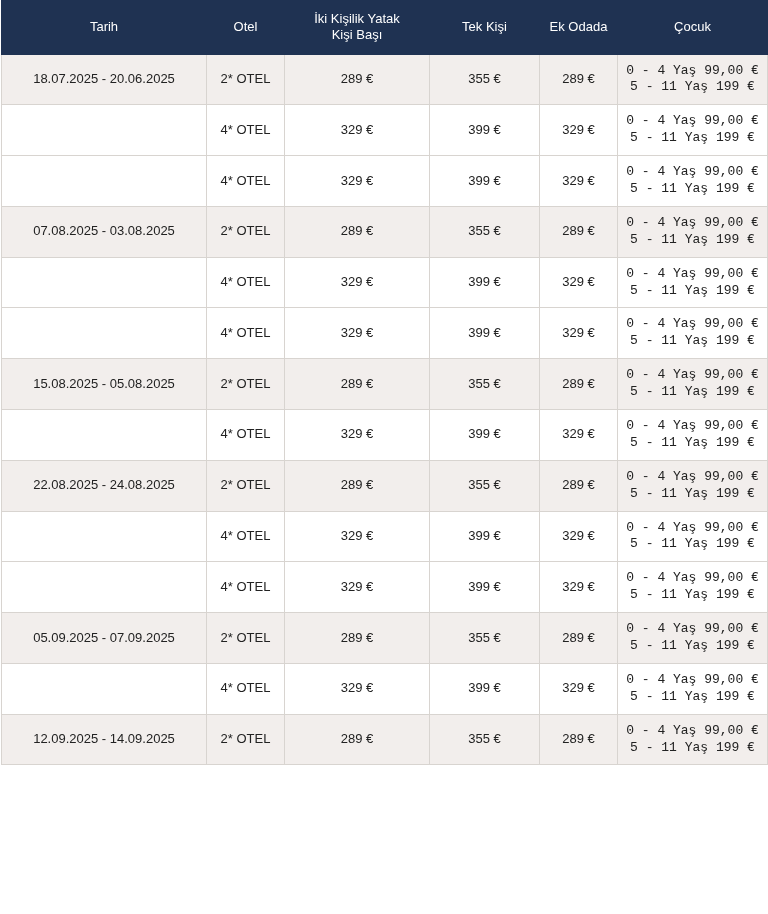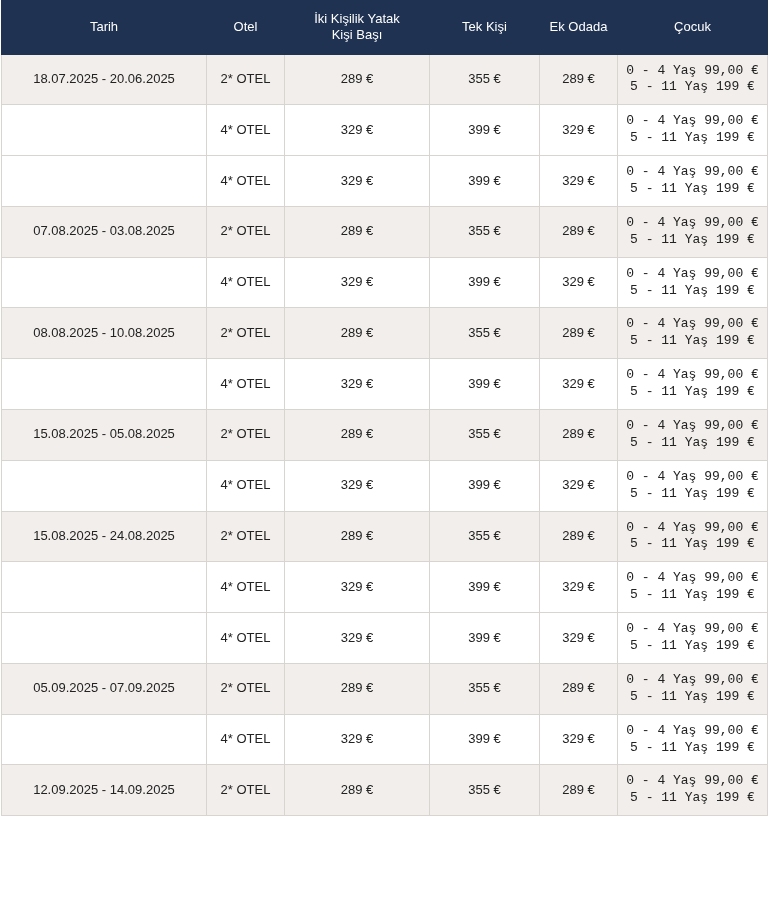--- a/index.html
+++ b/index.html
@@ -146,31 +146,20 @@
           <td class="date-cell"></td>
           <td class="hotel-cell">4* OTEL</td>
           <td>329 €</td>
           <td>399 €</td>
           <td>329 €</td>
           <td class="child-cell">
             <span class="line">0 - 4 Yaş 99,00 €</span>
             <span class="line">5 - 11 Yaş 199 €</span>
           </td>
         </tr>
-        <tr class="shaded">
-          <td class="date-cell">08.08.2025 - 10.08.2025</td>
-          <td class="hotel-cell">2* OTEL</td>
-          <td>289 €</td>
-          <td>355 €</td>
-          <td>289 €</td>
-          <td class="child-cell">
-            <span class="line">0 - 4 Yaş 99,00 €</span>
-            <span class="line">5 - 11 Yaş 199 €</span>
-          </td>
-        </tr>
         <tr>
           <td class="date-cell"></td>
           <td class="hotel-cell">4* OTEL</td>
           <td>329 €</td>
           <td>399 €</td>
           <td>329 €</td>
           <td class="child-cell">
             <span class="line">0 - 4 Yaş 99,00 €</span>
             <span class="line">5 - 11 Yaş 199 €</span>
           </td>
@@ -191,21 +180,21 @@
           <td class="hotel-cell">4* OTEL</td>
           <td>329 €</td>
           <td>399 €</td>
           <td>329 €</td>
           <td class="child-cell">
             <span class="line">0 - 4 Yaş 99,00 €</span>
             <span class="line">5 - 11 Yaş 199 €</span>
           </td>
         </tr>
         <tr class="shaded">
-          <td class="date-cell">15.08.2025 - 24.08.2025</td>
+          <td class="date-cell">22.08.2025 - 24.08.2025</td>
           <td class="hotel-cell">2* OTEL</td>
           <td>289 €</td>
           <td>355 €</td>
           <td>289 €</td>
           <td class="child-cell">
             <span class="line">0 - 4 Yaş 99,00 €</span>
             <span class="line">5 - 11 Yaş 199 €</span>
           </td>
         </tr>
         <tr>

